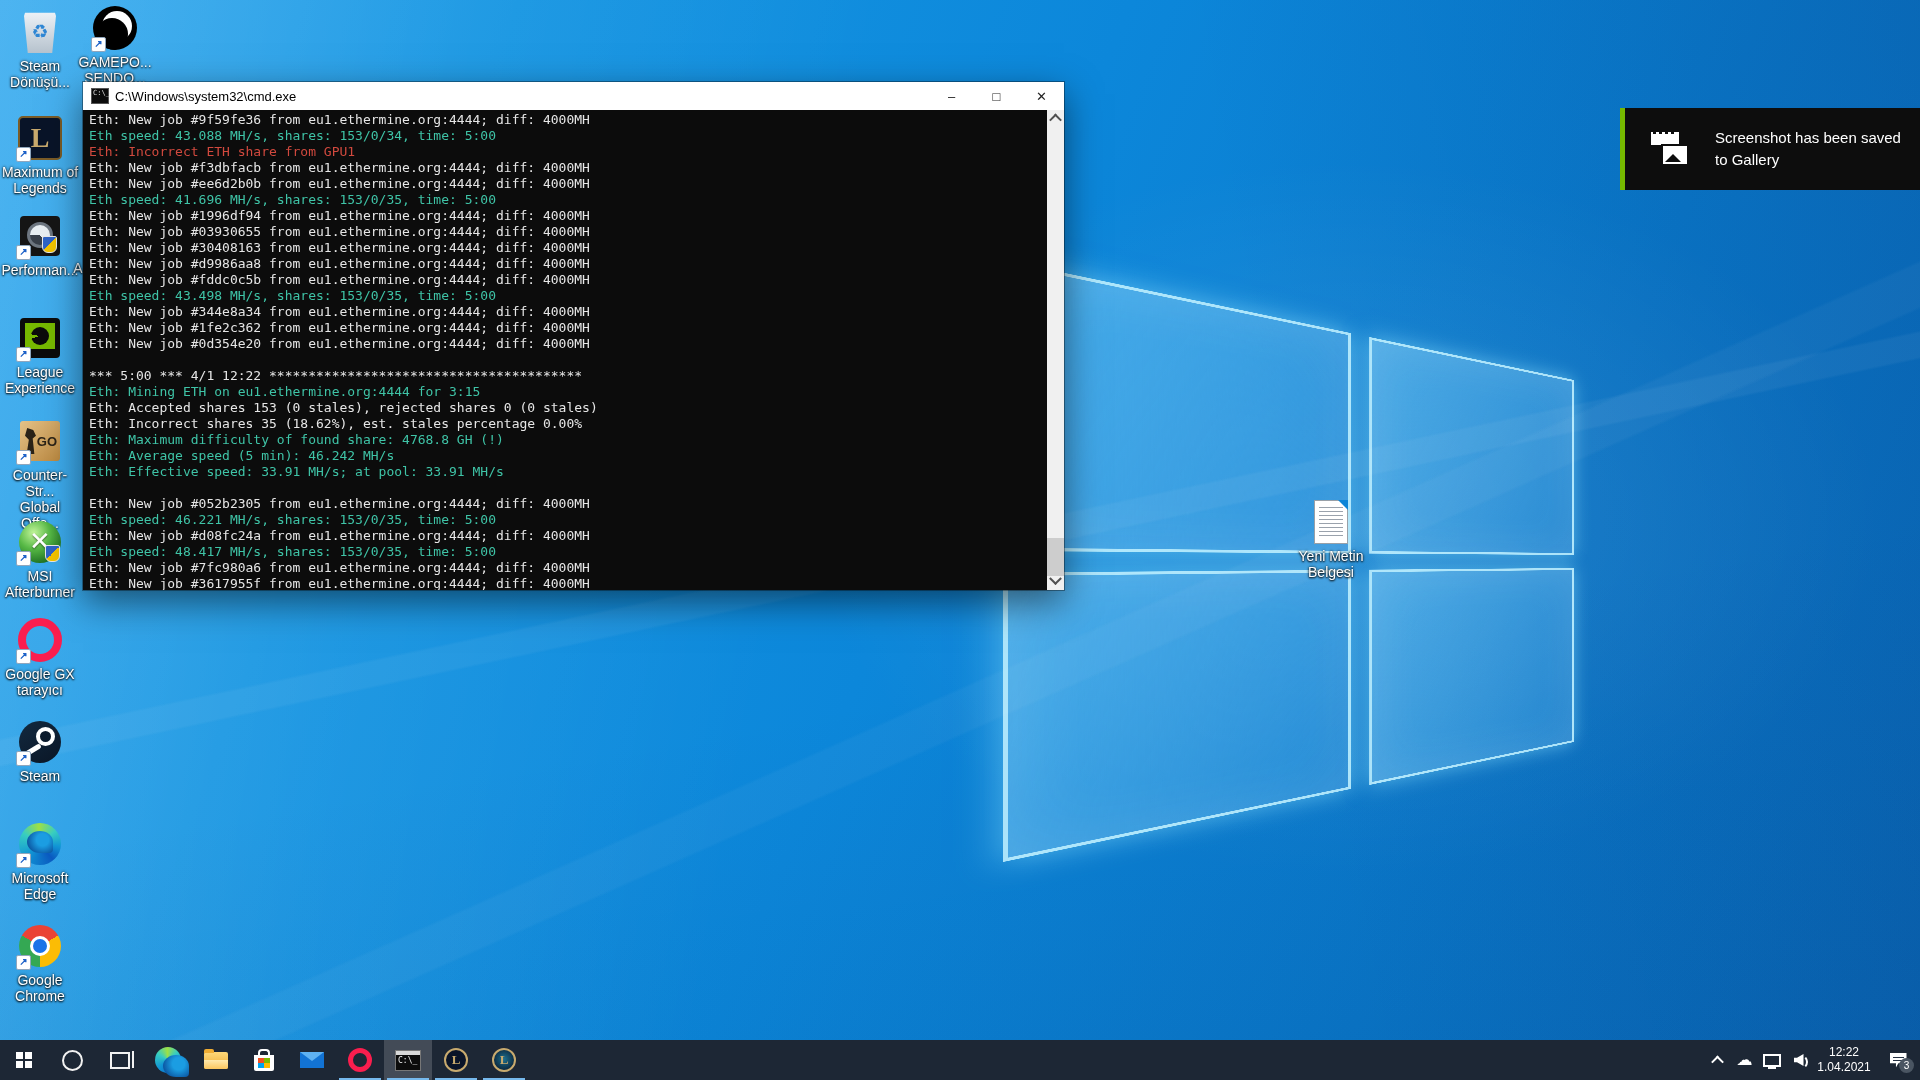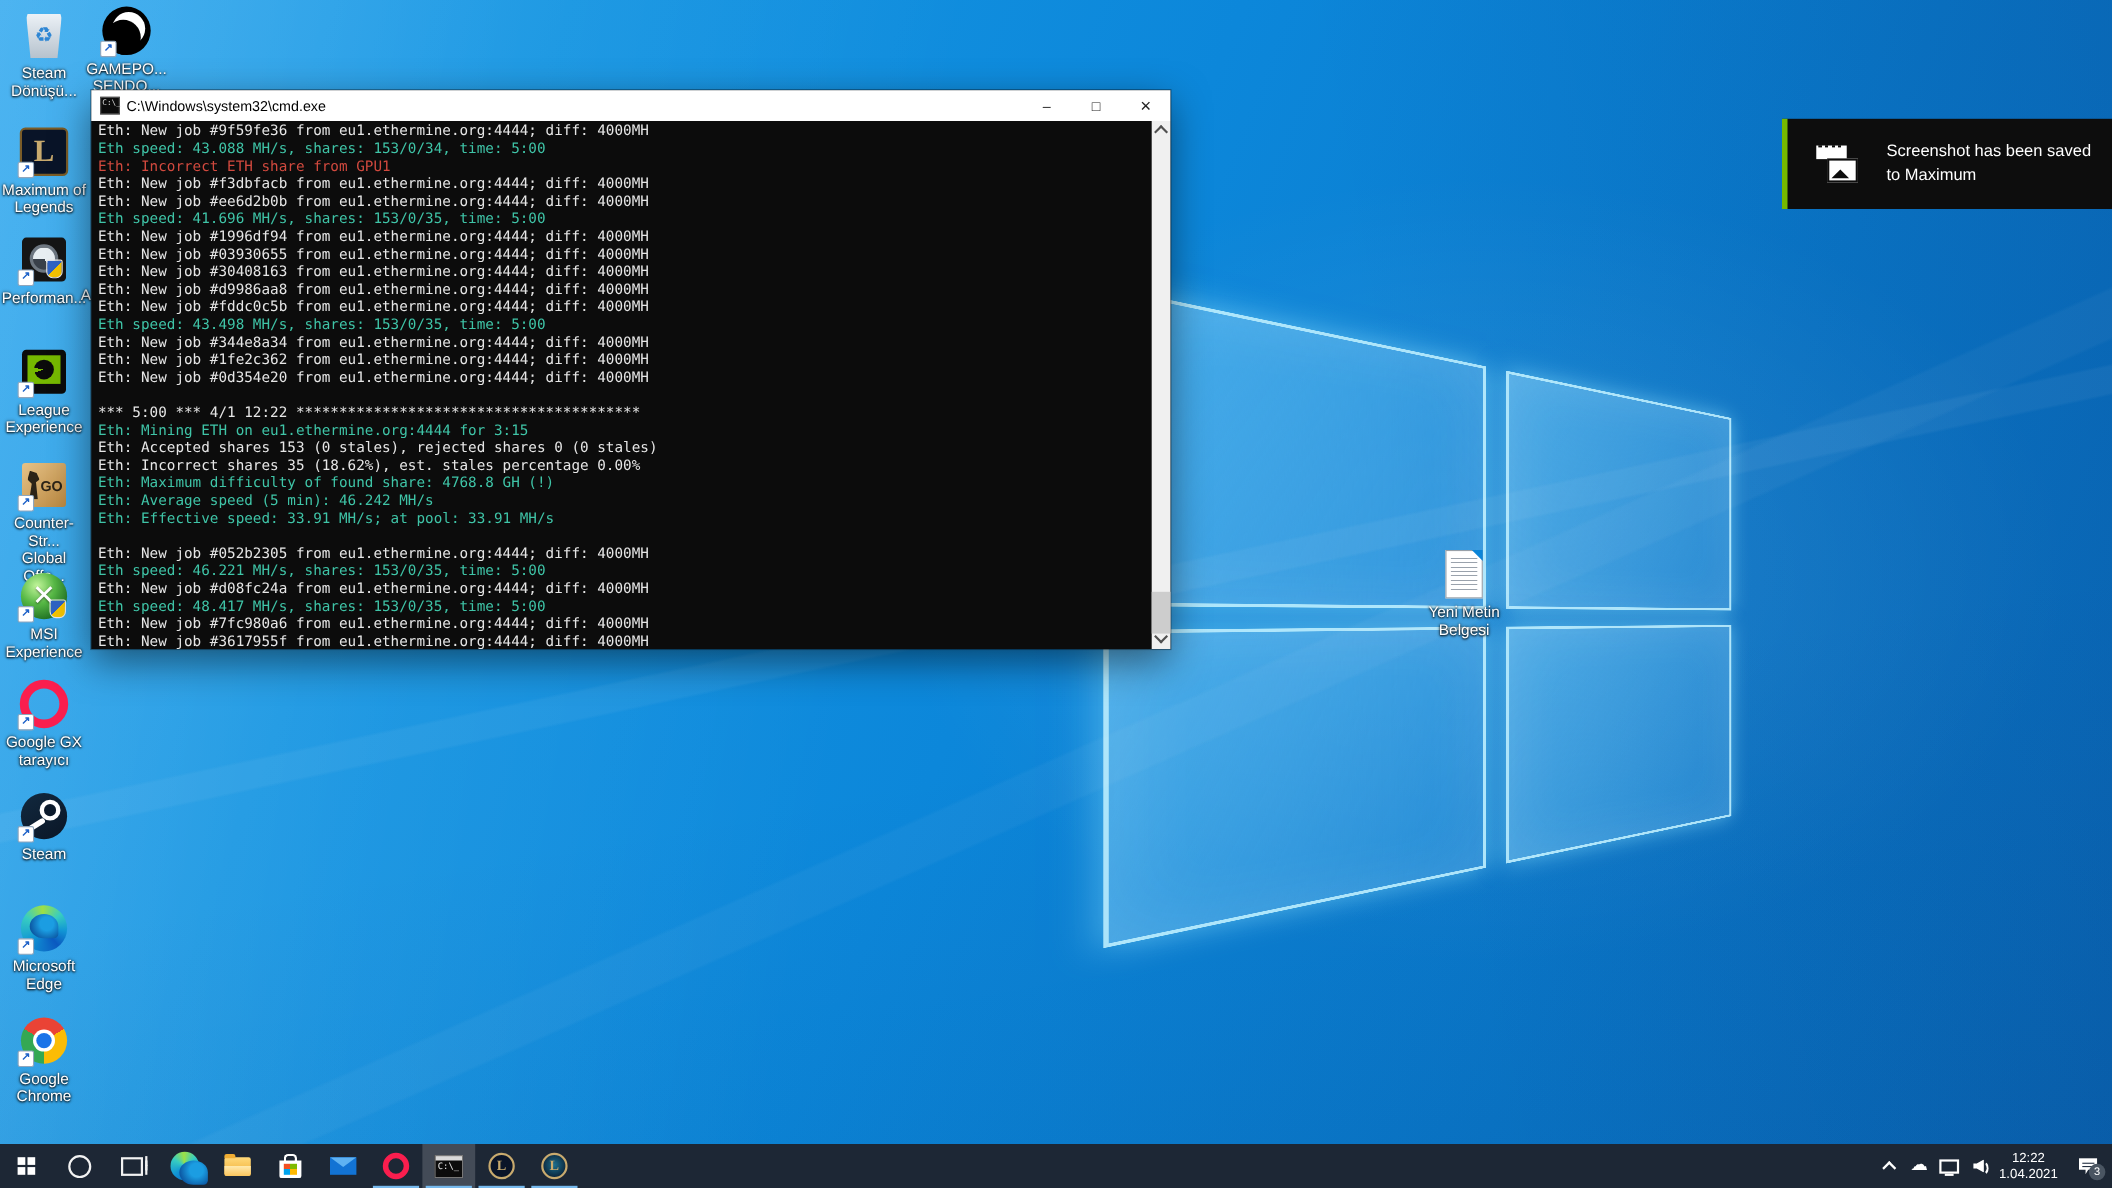--- a/index.html
+++ b/index.html
@@ -232,21 +232,21 @@
       </div>
       <div class="dlabel">Counter-Str...
 Global Offe...</div>
     </div>
     <div class="dicon" style="left: 0px; top: 518px;">
       <div class="dglyph">
         <div class="icon-msi" style="position: relative;"></div>
         <span class="sc">↗</span>
       </div>
       <div class="dlabel">MSI
-Experience</div>
+Afterburner</div>
     </div>
     <div class="dicon" style="left: 0px; top: 616px;">
       <div class="dglyph">
         <div class="icon-opera-gx" style="position: relative;"></div>
         <span class="sc">↗</span>
       </div>
       <div class="dlabel">Google GX
 tarayıcı</div>
     </div>
     <div class="dicon" style="left: 0px; top: 718px;">
@@ -304,21 +304,21 @@
 </div>
 
 <div id="toast">
   <div id="toast-accent"></div>
   <div id="toast-icon">
     <span class="film"></span>
     <span class="photo"></span>
   </div>
   <div id="toast-text">
     <div>Screenshot has been saved</div>
-    <div>to Maximum</div>
+    <div>to Gallery</div>
   </div>
 </div>
 
 <div id="taskbar">
   <div id="start">
     <span class="winglyph">
         <i></i>
         <i></i>
         <i></i>
         <i></i>

